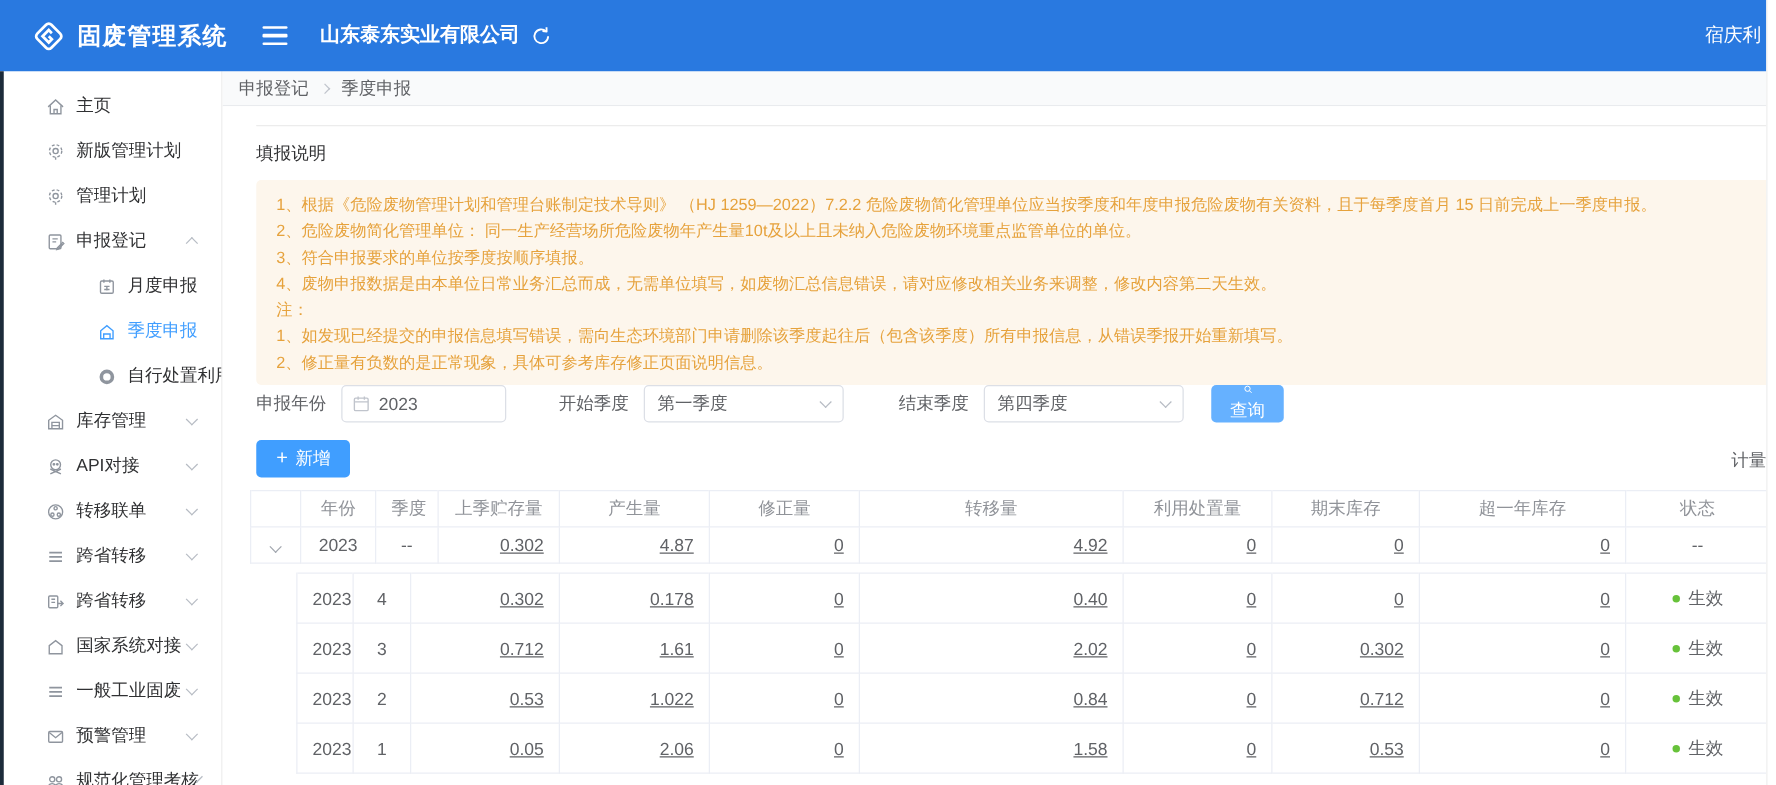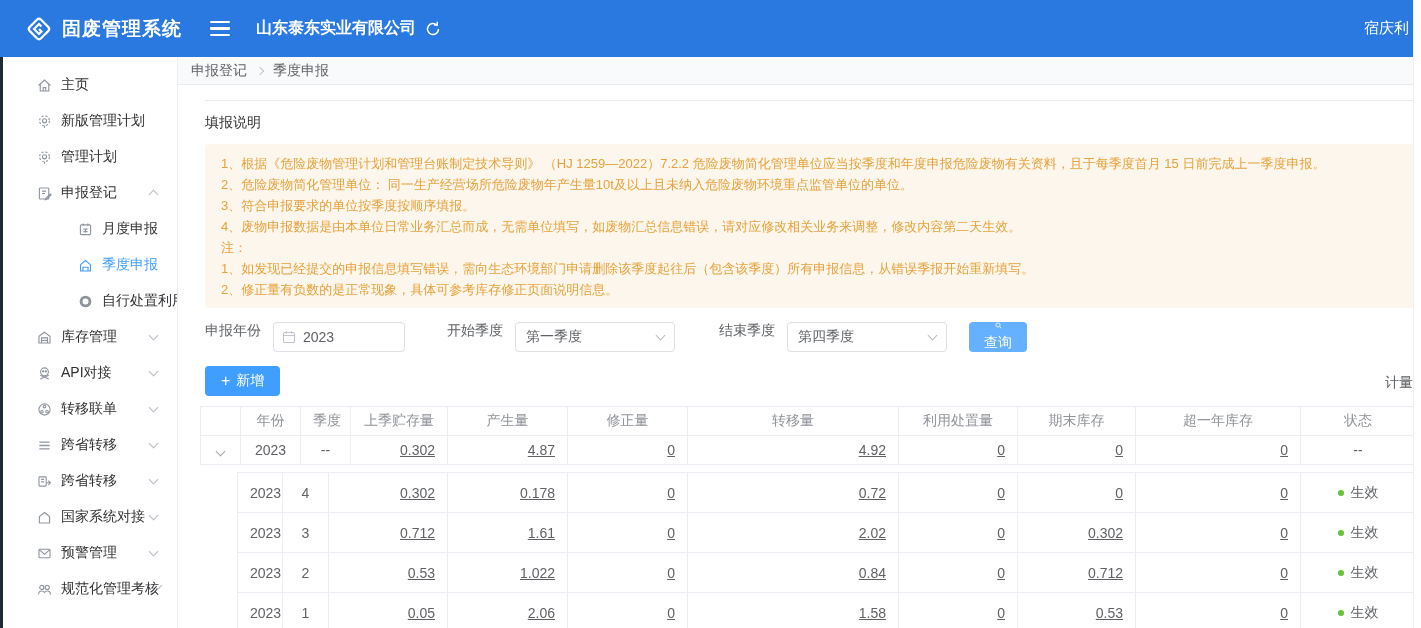--- a/index.html
+++ b/index.html
@@ -34,21 +34,21 @@
   .main { flex:1; display:flex; flex-direction:column; overflow:hidden; }
   .breadcrumb-bar { height:28px; background:#f9fafb; border-bottom:1px solid #e9ebee; display:flex; align-items:center; padding-left:13px; font-size:14px; color:#606266; flex:none; }
   .crumb-sep { display:inline-block; width:6px; height:6px; border-right:1.2px solid #c0c4cc; border-bottom:1.2px solid #c0c4cc; transform:rotate(-45deg); margin:0 10px; }
   .crumb-first { cursor:pointer; }
   .content { flex:1; padding:0 0 0 22px; position:relative; overflow:hidden; background:#fff; }
   .top-divider { border-top:1px solid #ececec; margin:15px 0 0 5px; }
   .section-title { margin:13px 0 0 5px; font-size:14px; color:#303133; }
 
   .notice { margin:12px 0 0 5px; background:#fdf6ec; border-radius:4px; padding:9px 16px 8px; color:#e6a23c; font-size:13px; line-height:21px; }
 
-  .filters { margin-top:14px; margin-left:5px; display:flex; align-items:flex-start; }
+  .filters { margin-top:0; margin-left:5px; display:flex; align-items:center; }
   .f-label { font-size:14px; color:#606266; margin-right:12px; }
   .year-input { width:132px; height:30px; border:1px solid #dcdfe6; border-radius:4px; display:flex; align-items:center; padding:0 8px; font-size:14px; color:#606266; background:#fff; cursor:text; }
   .year-input .cal { width:14px; height:14px; margin-right:7px; color:#c0c4cc; display:inline-flex; }
   .select { width:160px; height:30px; border:1px solid #dcdfe6; border-radius:4px; display:flex; align-items:center; padding:0 10px; font-size:14px; color:#606266; background:#fff; cursor:pointer; }
   .select .chev { margin-left:auto; }
   .gap1 { margin-left:42px; } .gap2 { margin-left:44px; }
   .btn-query { margin-left:22px; height:30px; padding:0 15px; background:#66b1ff; border:none; border-radius:4px; color:#fff; font-size:14px; display:flex; align-items:center; gap:5px; cursor:pointer;flex-direction:column; }
   .btn-query svg { width:13px; height:13px; }
 
   .toolbar { margin-top:14px; margin-left:5px; position:relative; height:30px; }
@@ -237,20 +237,29 @@
           <span class="nav-chev chev"></span>
         </div>
         <div class="nav-item">
           <span class="icon">
             <svg viewBox="0 0 20 20" fill="none" stroke="currentColor" stroke-width="1.3">
               <path d="M4 16.5 V8.8 L10 4.2 L16 8.8 V16.5 Z"></path>
               <path d="M7 11 h0.01 M10 11 h0.01 M13 11 h0.01 M7 14 h0.01 M10 14 h0.01" stroke-width="1.7"></path>
             </svg>
           </span>
           <span>国家系统对接</span>
+          <span class="nav-chev chev"></span>
+        </div>
+        <div class="nav-item">
+          <span class="icon">
+            <svg viewBox="0 0 20 20" fill="none" stroke="currentColor" stroke-width="1.3">
+              <path d="M4 6 h12 M4 10 h12 M4 14 h12" stroke-width="1.6"></path>
+            </svg>
+          </span>
+          <span>一般工业固废</span>
           <span class="nav-chev chev"></span>
         </div>
         <div class="nav-item">
           <span class="icon">
             <svg viewBox="0 0 20 20" fill="none" stroke="currentColor" stroke-width="1.3">
               <rect x="3.5" y="5" width="13" height="10" rx="1"></rect>
               <path d="M4 5.8 L10 10.8 L16 5.8"></path>
             </svg>
           </span>
           <span>预警管理</span>
@@ -395,21 +404,21 @@
                 <col style="width: 115px;">
                 <col style="width: 6px;">
               </colgroup>
             <tbody id="detail-body">
                 <tr>
                   <td class="ctr">2023</td>
                   <td class="ctr">4</td>
                   <td class="num">0.302</td>
                   <td class="num">0.178</td>
                   <td class="num">0</td>
-                  <td class="num">0.72</td>
+                  <td class="num">0.40</td>
                   <td class="num">0</td>
                   <td class="num">0</td>
                   <td class="num">0</td>
                   <td class="ctr"><span class="status-cell">
                       <span class="dot"></span>
                       <span>生效</span>
                     </span></td>
                   <td class="filler"></td>
                 </tr>
                 <tr>

